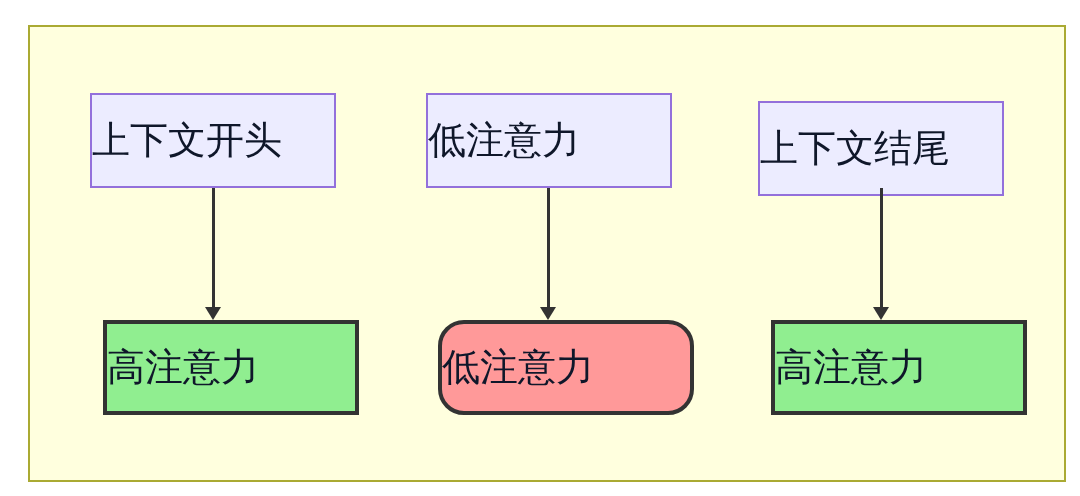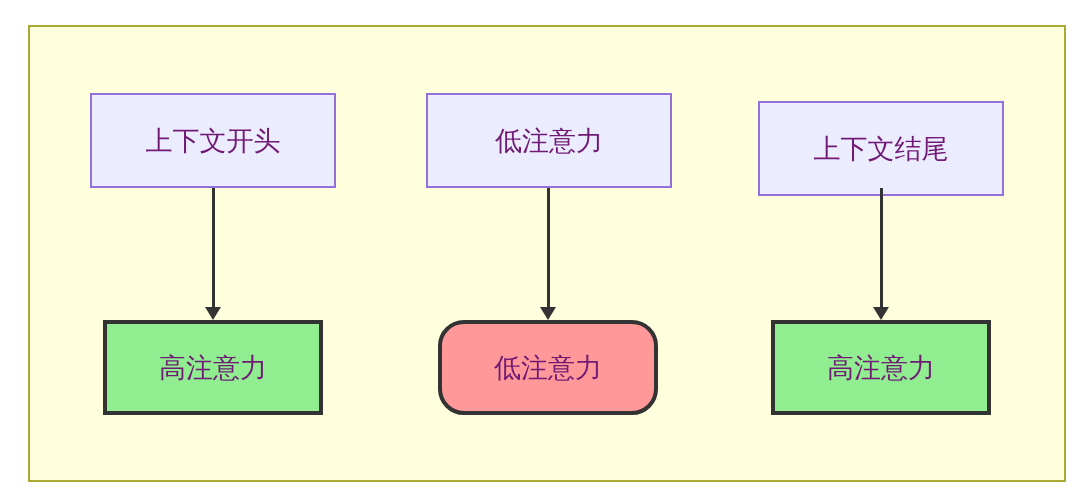--- a/index.html
+++ b/index.html
@@ -33,37 +33,37 @@
     text-align: center;
     font-size: 30px;
     line-height: 32px;
     color: #333333;
   }
   .node {
     position: absolute;
     box-sizing: border-box;
     display: flex;
     align-items: center;
-    justify-content: center;
-    font-size: 27px;
-    color: #701a75;
+    justify-content: flex-start;
+    font-size: 38px;
+    color: #0f172a;
   }
   .ctx-node {
     top: 93px;
     width: 246px;
     height: 95px;
     background: #ececff;
     border: 2px solid #9370db;
   }
   .ctx-1 { left: 90px; }
   .ctx-2 { left: 426px; }
   .ctx-3 { left: 758px; margin-top: 8px; }
   .result-node {
     top: 320px;
-    width: 220px;
+    width: 256px;
     height: 95px;
     border: 4px solid #333333;
   }
   .result-high { background: #90ee90; }
   .result-low  { background: #ff9999; border-radius: 26px; }
   .res-1 { left: 103px; }
   .res-2 { left: 438px; }
   .res-3 { left: 771px; }
   .arrow {
     position: absolute;

